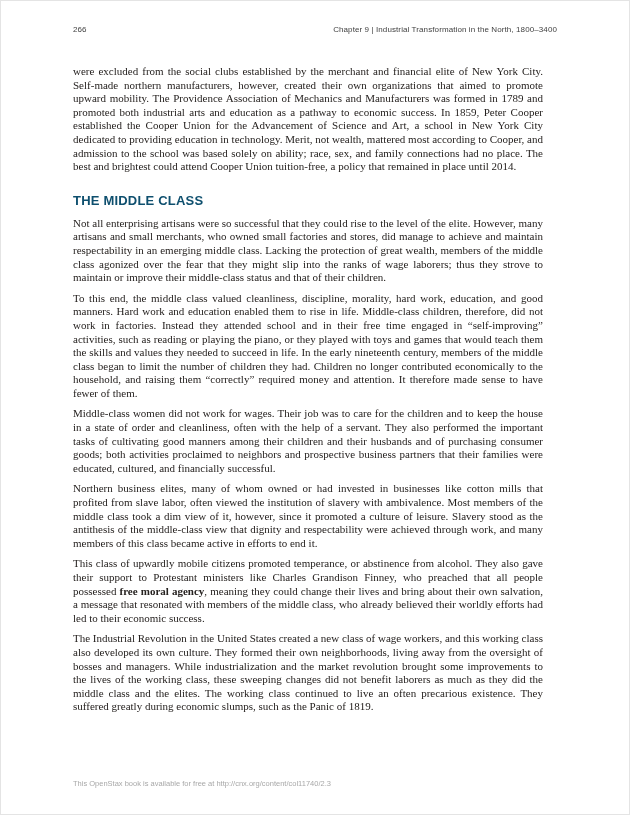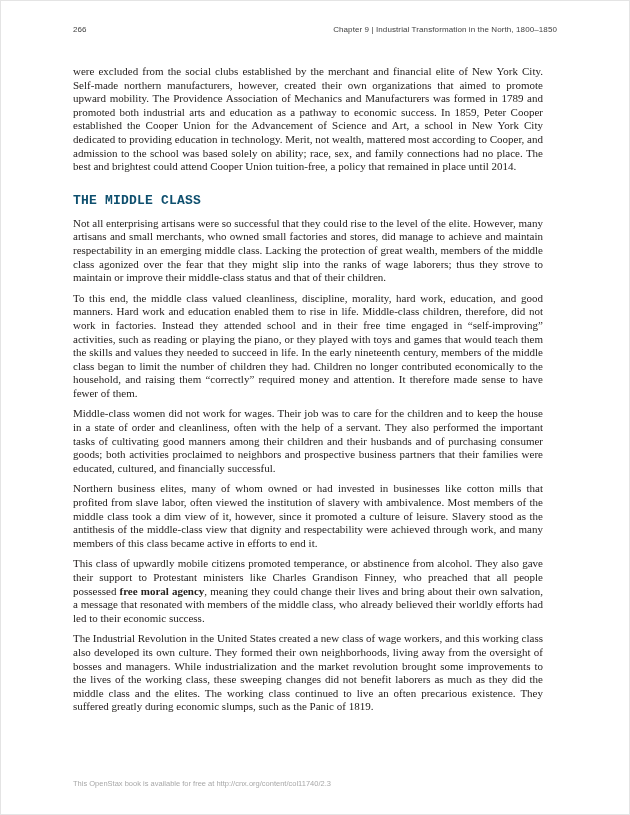--- a/index.html
+++ b/index.html
@@ -43,21 +43,21 @@
     font-size: 11px;
     line-height: 13.6px;
     text-align: justify;
     color: #262220;
   }
   .content p strong {
     font-weight: bold;
   }
   h2.section-heading {
     margin: 19px 0 9px 0;
-    font-family: Liberation Mono, monospace;
+    font-family: Liberation Sans, sans-serif;
     font-weight: bold;
     font-size: 13px;
     letter-spacing: 0.2px;
     color: #0e4f6e;
   }
   h2.section-heading:first-child { margin-top: 0; }
   .page-footer {
     position: absolute;
     left: 72px;
     bottom: 26px;
@@ -66,21 +66,21 @@
     color: #a8a8a8;
   }
 </style>
 </head>
 <body>
 
 <div class="page">
 
   <div class="page-header">
     <span>266</span>
-    <span>Chapter 9 | Industrial Transformation in the North, 1800–1850</span>
+    <span>Chapter 9 | Industrial Transformation in the North, 1800–3400</span>
   </div>
 
   <div class="content">
 
     <p>were excluded from the social clubs established by the merchant and financial elite of New York City. Self-made northern manufacturers, however, created their own organizations that aimed to promote upward mobility. The Providence Association of Mechanics and Manufacturers was formed in 1789 and promoted both industrial arts and education as a pathway to economic success. In 1859, Peter Cooper established the Cooper Union for the Advancement of Science and Art, a school in New York City dedicated to providing education in technology. Merit, not wealth, mattered most according to Cooper, and admission to the school was based solely on ability; race, sex, and family connections had no place. The best and brightest could attend Cooper Union tuition-free, a policy that remained in place until 2014.</p>
 
     <h2 class="section-heading">THE MIDDLE CLASS</h2>
 
     <p>Not all enterprising artisans were so successful that they could rise to the level of the elite. However, many artisans and small merchants, who owned small factories and stores, did manage to achieve and maintain respectability in an emerging middle class. Lacking the protection of great wealth, members of the middle class agonized over the fear that they might slip into the ranks of wage laborers; thus they strove to maintain or improve their middle-class status and that of their children.</p>
     <p>To this end, the middle class valued cleanliness, discipline, morality, hard work, education, and good manners. Hard work and education enabled them to rise in life. Middle-class children, therefore, did not work in factories. Instead they attended school and in their free time engaged in “self-improving” activities, such as reading or playing the piano, or they played with toys and games that would teach them the skills and values they needed to succeed in life. In the early nineteenth century, members of the middle class began to limit the number of children they had. Children no longer contributed economically to the household, and raising them “correctly” required money and attention. It therefore made sense to have fewer of them.</p>

